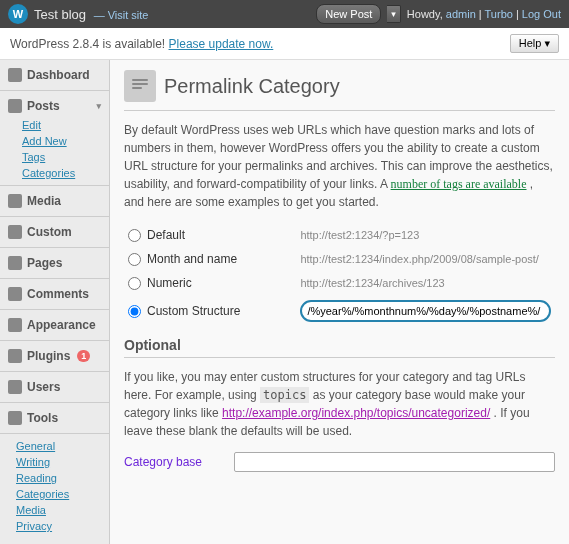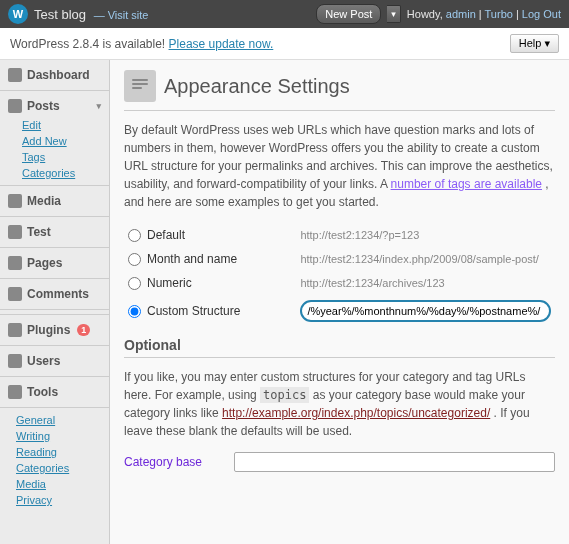--- a/index.html
+++ b/index.html
@@ -42,39 +42,39 @@
     
     #main { flex: 1; padding: 10px 14px; background: #f9f9f9; overflow-y: auto; }
     
     
     .page-title-area { display: flex; align-items: center; gap: 8px; margin-bottom: 10px; border-bottom: 1px solid #ccc; padding-bottom: 8px; }
     .page-icon { width: 32px; height: 32px; background: #ccc; border-radius: 3px; flex-shrink: 0; display: flex; align-items: center; justify-content: center; }
     .page-title { font-size: 20px; color: #555; font-weight: normal; }
     
     
     .description { font-size: 12px; color: #555; line-height: 1.5; margin-bottom: 12px; }
-    .description a { color: #8b5cf6; }
+    .description a { color: #15803d; font-family: Liberation Serif, serif; }
     
     
     .section-title { font-size: 14px; font-weight: bold; color: #555; margin-bottom: 10px; border-bottom: 1px solid #ccc; padding-bottom: 4px; }
     
     
     .permalink-table { width: 100%; border-collapse: collapse; margin-bottom: 6px; }
     .permalink-table tr td { padding: 5px 4px; vertical-align: middle; }
     .permalink-table td:first-child { width: 40%; }
     .permalink-table td:last-child { width: 60%; color: #888; font-size: 11px; }
     .radio-label { display: flex; align-items: center; gap: 6px; font-size: 12px; cursor: pointer; }
     .custom-input { width: 100%; border: 1px solid #aaa; padding: 3px 5px; font-size: 11px; background: #fff; border-radius: 11px; }
     .custom-input.highlighted { border: 2px solid #2683ae; }
     
     
     .optional-section { margin-top: 10px; }
     .optional-text { font-size: 12px; color: #555; line-height: 1.5; margin-bottom: 12px; }
     .optional-text code { background: #e8e8e8; padding: 1px 3px; font-family: monospace; }
-    .optional-text a { color: #7f1d1d; }
+    .optional-text a { color: #a21caf; }
     
     .form-row { display: flex; align-items: center; gap: 10px; margin-bottom: 8px; }
     .form-label { width: 100px; font-size: 12px; color: #6d28d9; }
     .form-input { flex: 1; border: 1px solid #aaa; padding: 3px 5px; font-size: 11px; background: #fff; border-radius: 2px; }
     
     
     input[type="radio"] { margin: 0; cursor: pointer; }
   </style>
 </head>
 <body>
@@ -139,39 +139,43 @@
 
     <div class="sidebar-item main-item">
       <div class="sidebar-icon"></div>
       <span>Media</span>
     </div>
 
     <hr class="sidebar-divider">
 
     <div class="sidebar-item main-item">
       <div class="sidebar-icon"></div>
-      <span>Test</span>
+      <span>Custom</span>
     </div>
 
     <hr class="sidebar-divider">
 
     <div class="sidebar-item main-item">
       <div class="sidebar-icon"></div>
       <span>Pages</span>
     </div>
 
     <hr class="sidebar-divider">
 
     <div class="sidebar-item main-item">
       <div class="sidebar-icon"></div>
       <span>Comments</span>
     </div>
 
     <hr class="sidebar-divider">
 
+    <div class="sidebar-item main-item">
+      <div class="sidebar-icon"></div>
+      <span>Appearance</span>
+    </div>
 
     <hr class="sidebar-divider">
 
     <div class="sidebar-item main-item">
       <div class="sidebar-icon"></div>
       <span>Plugins</span>
       <span class="badge">1</span>
     </div>
 
     <hr class="sidebar-divider">
@@ -202,21 +206,21 @@
   <div id="main">
 
     <div class="page-title-area">
       <div class="page-icon">
         <svg width="20" height="20" viewBox="0 0 20 20" fill="none" xmlns="http://www.w3.org/2000/svg">
           <rect x="2" y="3" width="16" height="2" rx="1" fill="#888"></rect>
           <rect x="2" y="7" width="16" height="2" rx="1" fill="#888"></rect>
           <rect x="2" y="11" width="10" height="2" rx="1" fill="#888"></rect>
         </svg>
       </div>
-      <h1 class="page-title">Appearance Settings</h1>
+      <h1 class="page-title">Permalink Category</h1>
     </div>
 
     <p class="description">
       <span>By default WordPress uses web URLs which have question marks and lots of numbers in them, however WordPress offers you the ability to create a custom URL structure for your permalinks and archives. This can improve the aesthetics, usability, and forward-compatibility of your links. A</span>
       <a href="#">number of tags are available</a>
       <span>, and here are some examples to get you started.</span>
     </p>
 
 
     <table class="permalink-table">

